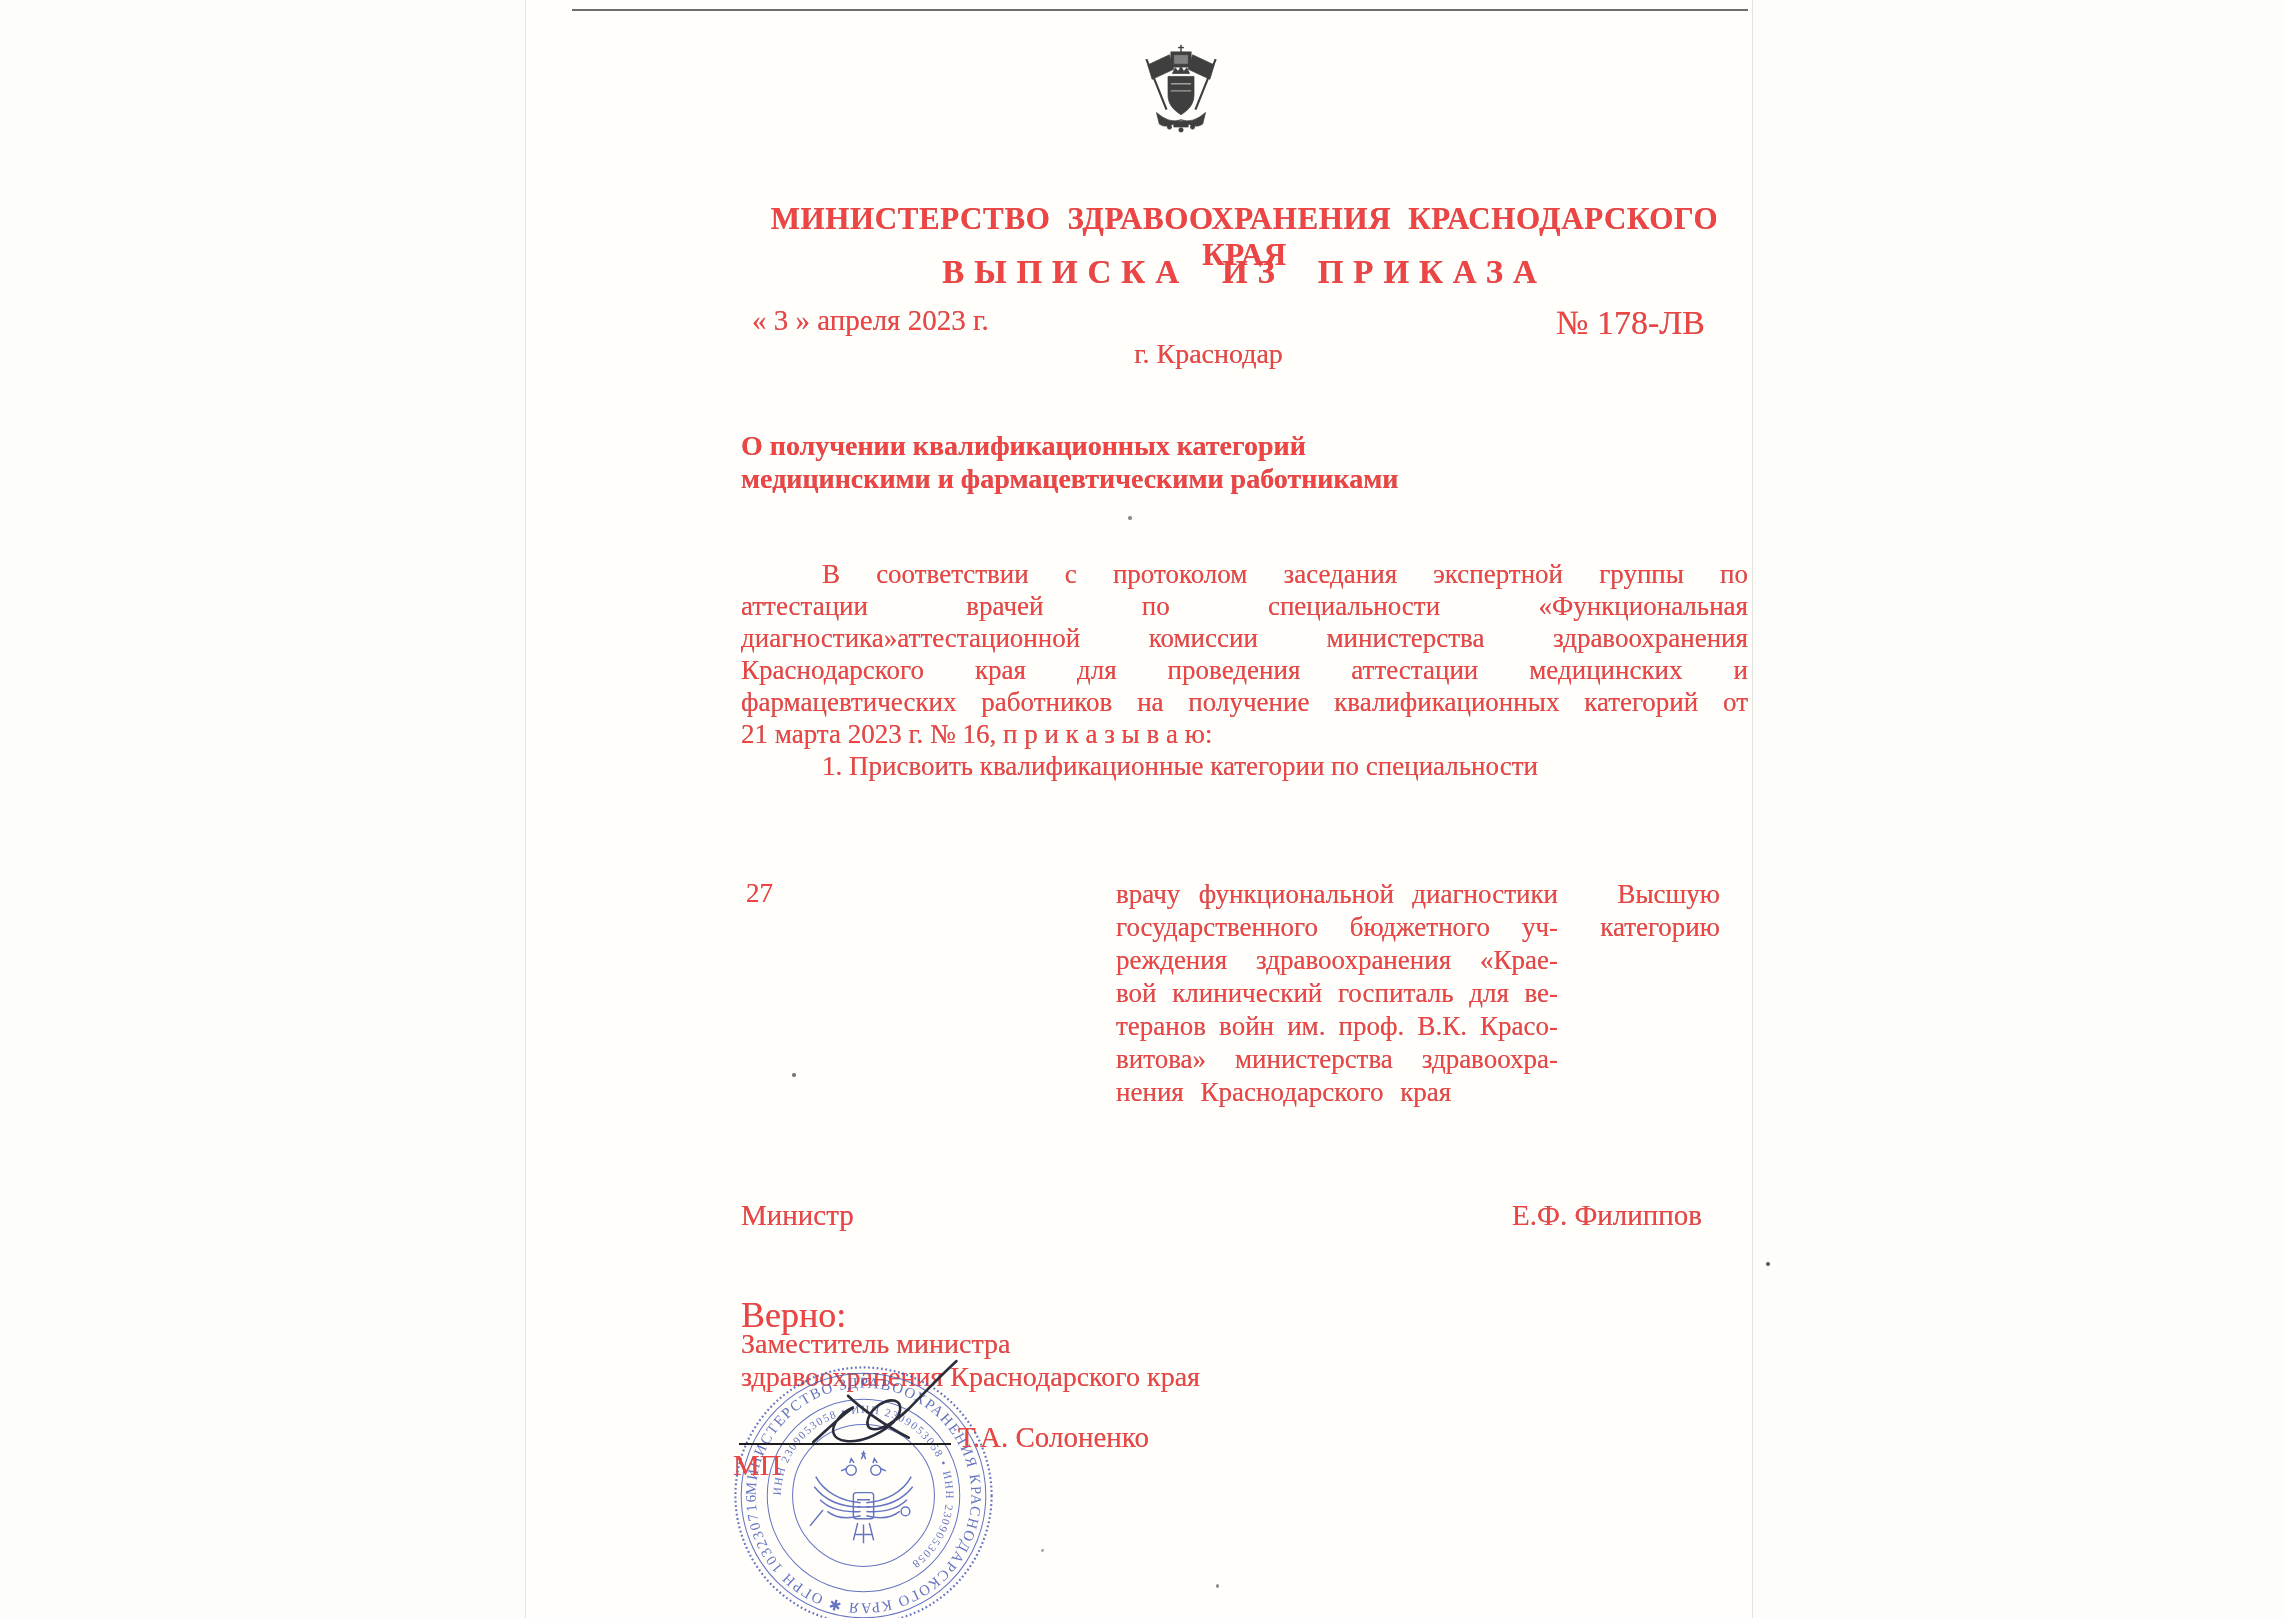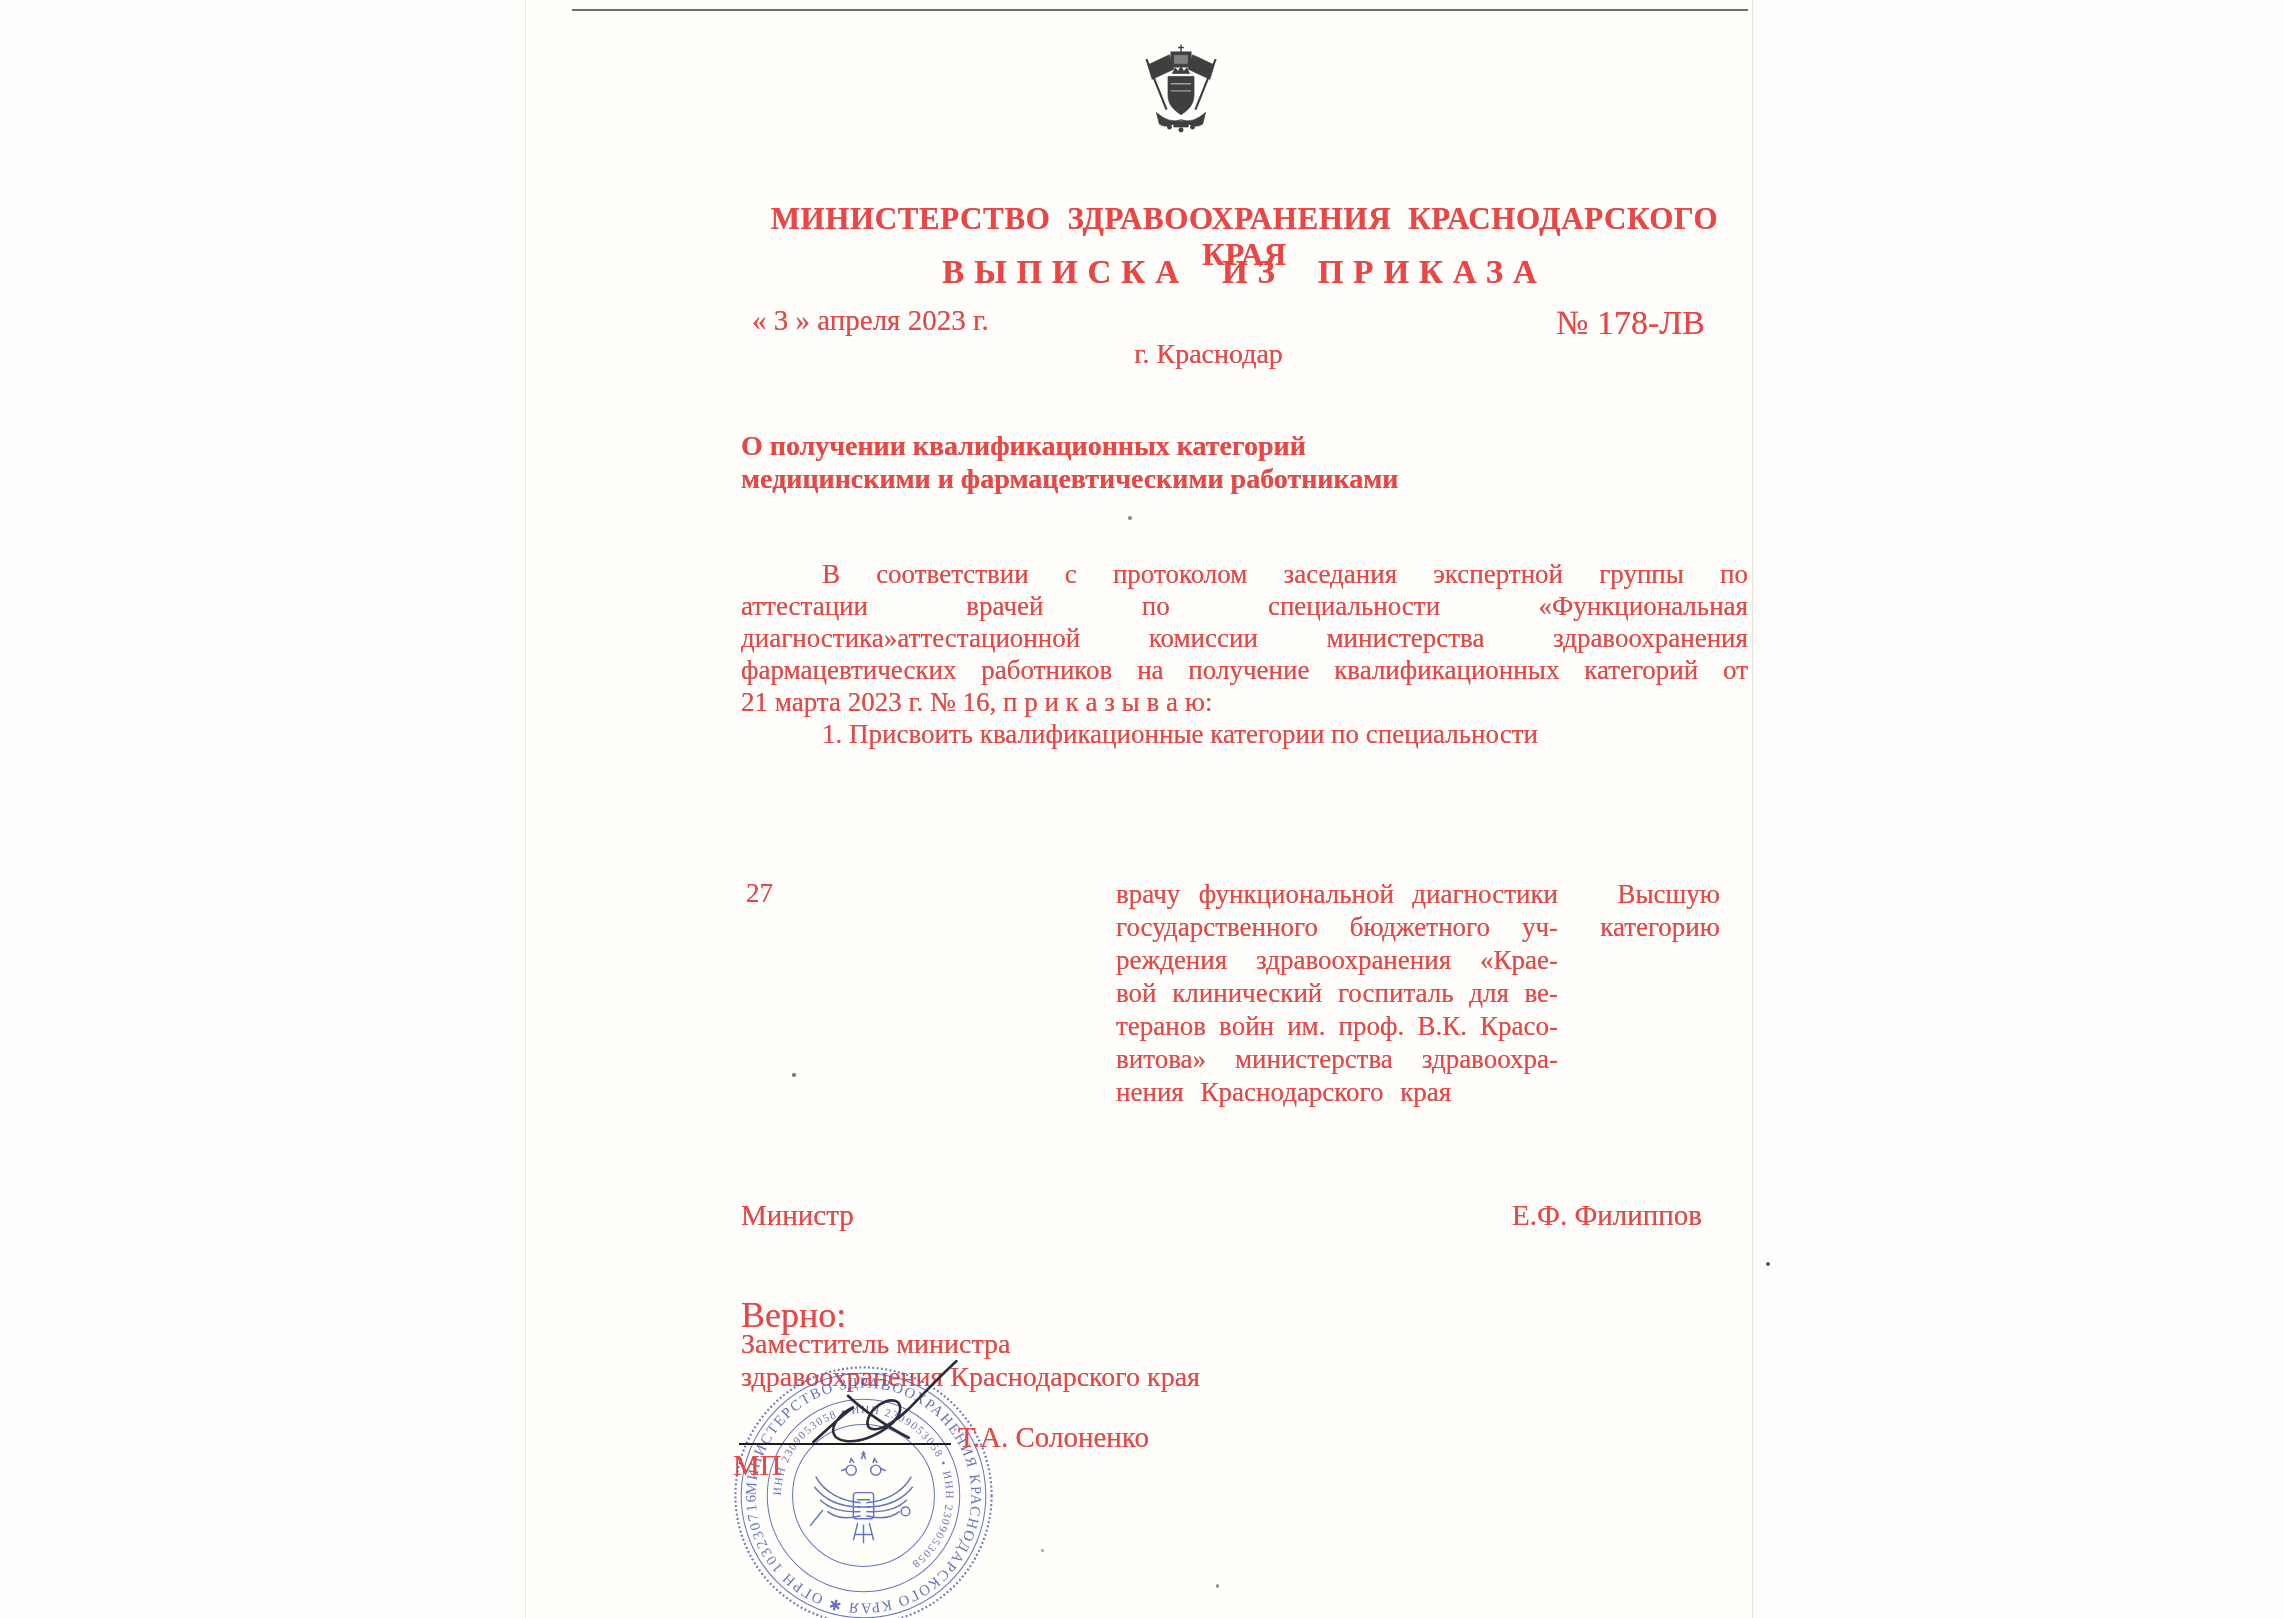--- a/index.html
+++ b/index.html
@@ -82,20 +82,21 @@
 
   <div class="abs ink subject">
     <div>О получении квалификационных категорий</div>
     <div>медицинскими и фармацевтическими работниками</div>
   </div>
 
   <div class="abs ink bodyblock">
     <div class="j ind">В соответствии с протоколом заседания экспертной группы по</div>
     <div class="j">аттестации врачей по специальности «Функциональная</div>
     <div class="j">диагностика»аттестационной комиссии министерства здравоохранения</div>
+    <div class="j">Краснодарского края для проведения аттестации медицинских и</div>
     <div class="j">фармацевтических работников на получение квалификационных категорий от</div>
     <div>21 марта  2023 г.  №  16,  п р и к а з ы в а ю:</div>
     <div class="ind">1. Присвоить  квалификационные  категории  по специальности</div>
   </div>
 
   <div class="abs ink row-num">27</div>
   <div class="abs ink row-pos">
     <div class="j">врачу функциональной диагностики</div>
     <div class="j">государственного бюджетного уч-</div>
     <div class="j">реждения здравоохранения «Крае-</div>

